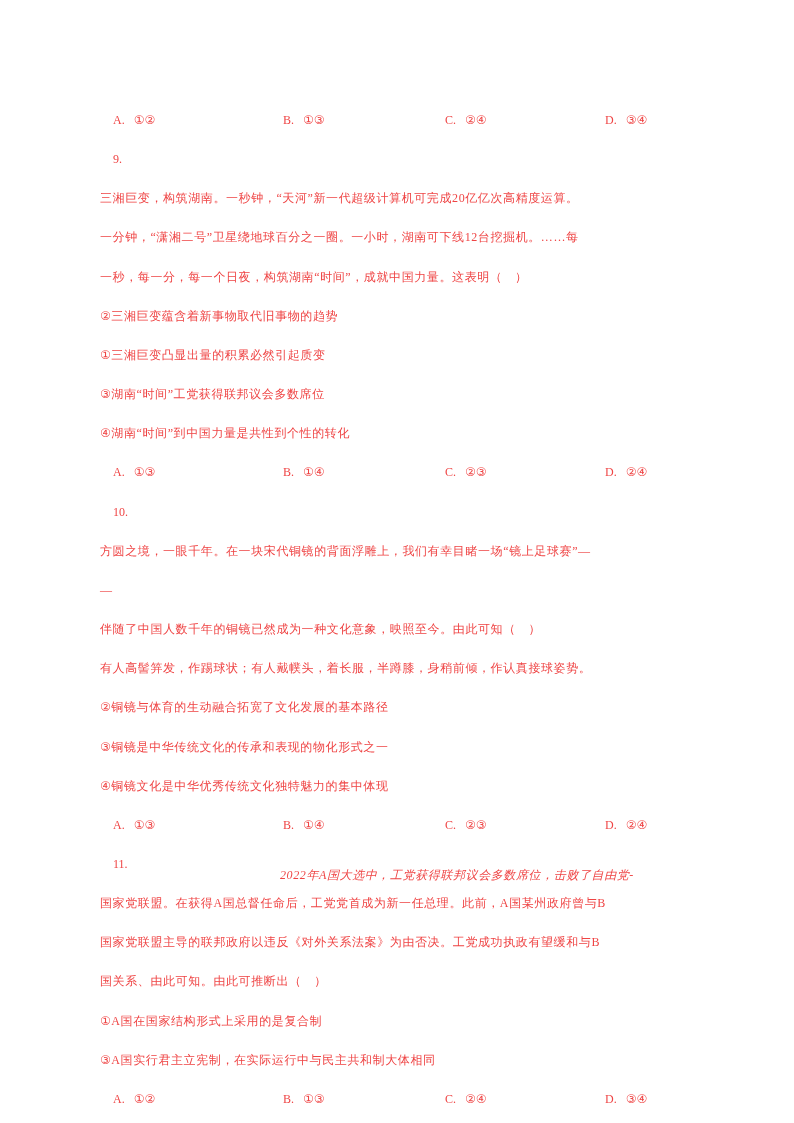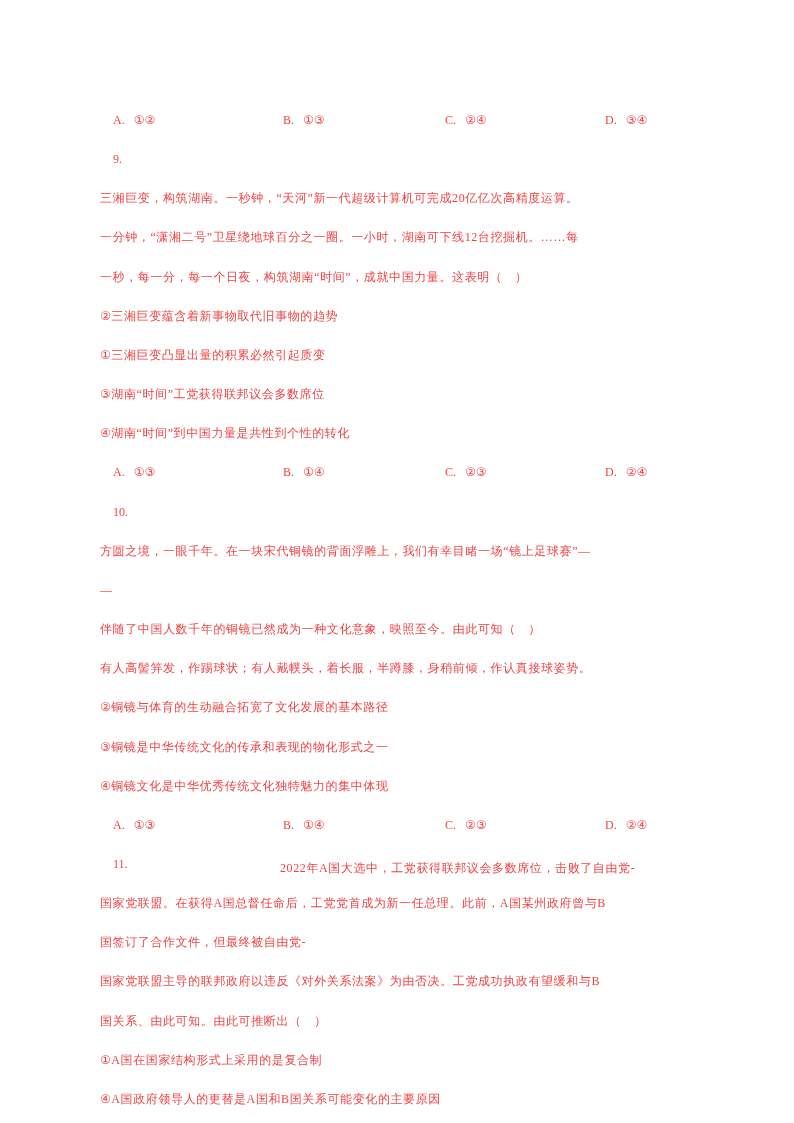--- a/index.html
+++ b/index.html
@@ -31,21 +31,21 @@
     margin-top: 8px;
   }
   .qnum { padding-left: 13px; letter-spacing: 0; }
   .opts .opt { position: absolute; top: 0; letter-spacing: 0; }
   .opts .opt-a { left: 13px; }
   .opts .opt-b { left: 183px; }
   .opts .opt-c { left: 345px; }
   .opts .opt-d { left: 505px; }
   .opt .optlab { margin-right: 9px; }
   .inline-num { position: absolute; left: 13px; top: 0; letter-spacing: 0; }
-  .inline-stem { position: absolute; left: 180px; top: 4px; }
+  .inline-stem { position: absolute; left: 180px; top: 11px; font-style: italic; }
 </style>
 </head>
 <body>
 
 <div class="page">
   <div class="doc">
 
     <div class="line opts">
       <span class="opt opt-a"><span class="optlab">A.</span><span class="optval">①②</span></span>
       <span class="opt opt-b"><span class="optlab">B.</span><span class="optval">①③</span></span>
@@ -81,25 +81,24 @@
       <span class="opt opt-b"><span class="optlab">B.</span><span class="optval">①④</span></span>
       <span class="opt opt-c"><span class="optlab">C.</span><span class="optval">②③</span></span>
       <span class="opt opt-d"><span class="optlab">D.</span><span class="optval">②④</span></span>
     </div>
 
     <div class="line">
       <span class="inline-num">11.</span>
       <span class="inline-stem">2022年A国大选中，工党获得联邦议会多数席位，击败了自由党-</span>
     </div>
     <div class="line stem">国家党联盟。在获得A国总督任命后，工党党首成为新一任总理。此前，A国某州政府曾与B</div>
-    <div class="line stem">国签订了合作文件，但最终被自由党-</div>
     <div class="line stem">国家党联盟主导的联邦政府以违反《对外关系法案》为由否决。工党成功执政有望缓和与B</div>
     <div class="line stem">国关系、由此可知。由此可推断出（　）</div>
     <div class="line choice">①A国在国家结构形式上采用的是复合制</div>
-    <div class="line choice">④A国政府领导人的更替是A国和B国关系可能变化的主要原因</div>
+    <div class="line choice">③A国实行君主立宪制，在实际运行中与民主共和制大体相同</div>
     <div class="line opts">
       <span class="opt opt-a"><span class="optlab">A.</span><span class="optval">①②</span></span>
       <span class="opt opt-b"><span class="optlab">B.</span><span class="optval">①③</span></span>
       <span class="opt opt-c"><span class="optlab">C.</span><span class="optval">②④</span></span>
       <span class="opt opt-d"><span class="optlab">D.</span><span class="optval">③④</span></span>
     </div>
 
   </div>
 </div>
 

